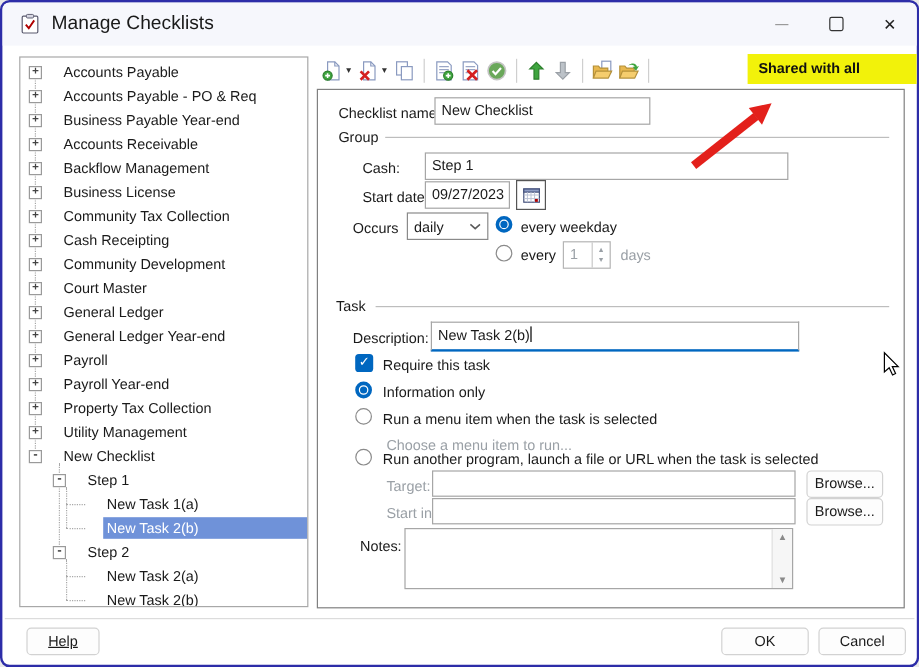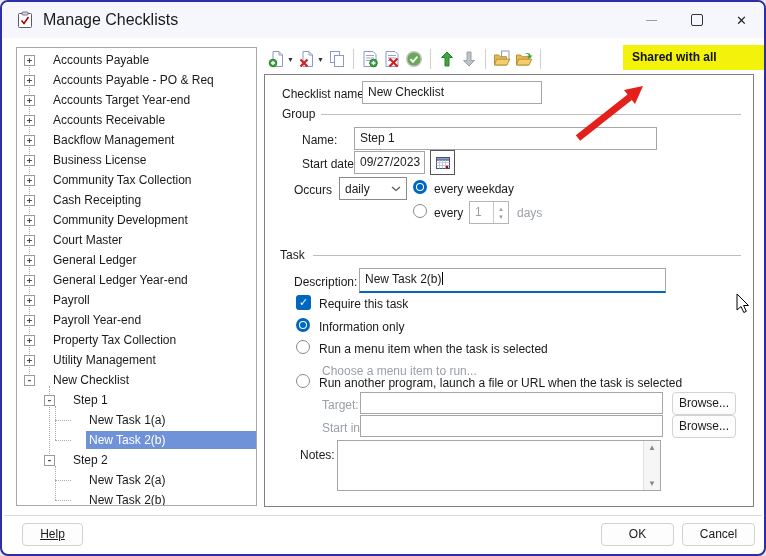--- a/index.html
+++ b/index.html
@@ -101,21 +101,21 @@
   <div class="tree-row lvl1">
         <span class="expbox">+</span>
         <span class="tree-label">Accounts Payable</span>
       </div>
       <div class="tree-row lvl1">
         <span class="expbox">+</span>
         <span class="tree-label">Accounts Payable - PO &amp; Req</span>
       </div>
       <div class="tree-row lvl1">
         <span class="expbox">+</span>
-        <span class="tree-label">Accounts Target Year-end</span>
+        <span class="tree-label">Business Payable Year-end</span>
       </div>
       <div class="tree-row lvl1">
         <span class="expbox">+</span>
         <span class="tree-label">Accounts Receivable</span>
       </div>
       <div class="tree-row lvl1">
         <span class="expbox">+</span>
         <span class="tree-label">Backflow Management</span>
       </div>
       <div class="tree-row lvl1">
@@ -269,21 +269,21 @@
 
   <div class="shared-btn">Shared with all users...</div>
 
   <div class="panel">
     <span class="f-label" style="left:17px;top:11px;">Checklist name:</span>
     <div class="f-input" style="left:97px;top:6px;width:180px;height:23px;">New Checklist</div>
 
     <span class="f-label" style="left:17px;top:31px;">Group</span>
     <div class="legend-line" style="left:56px;top:39px;right:12px;"></div>
 
-    <span class="f-label" style="left:37px;top:57px;">Name:</span>
+    <span class="f-label" style="left:37px;top:57px;">Cash:</span>
     <div class="f-input" style="left:89px;top:52px;width:303px;height:23px;">Step 1</div>
 
     <span class="f-label" style="left:37px;top:81px;">Start date:</span>
     <div class="f-input" style="left:89px;top:76px;width:71px;height:23px;">09/27/2023</div>
     <div class="cal-btn" style="left:165px;top:75px;width:25px;height:25px;">
       <svg width="16" height="16" viewBox="0 0 16 16">
         <rect x="1.5" y="2.5" width="13" height="11" fill="#fff" stroke="#44517c"></rect>
         <rect x="1.5" y="2.5" width="13" height="2.6" fill="#8d9cc4" stroke="#44517c"></rect>
         <path d="M4.5 5.1v8.4M7.5 5.1v8.4M10.5 5.1v8.4M1.5 7.5h13M1.5 10.5h13" stroke="#b8c0d4" stroke-width="0.8"></path>
         <rect x="10.8" y="10.8" width="2.4" height="2.4" fill="#b00000"></rect>

